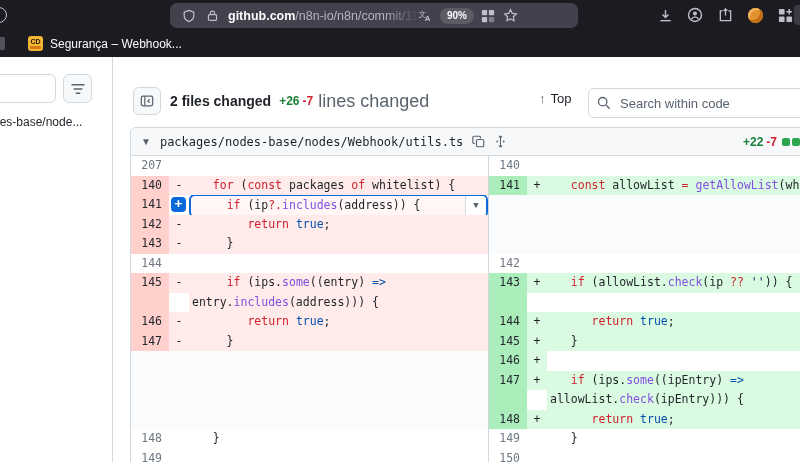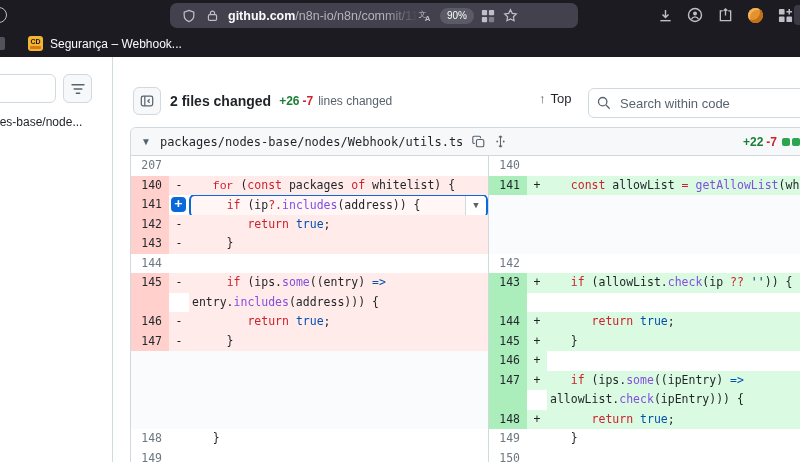--- a/index.html
+++ b/index.html
@@ -12,21 +12,21 @@
   .reload-sliver { position:absolute; left:-9px; top:7px; width:16px; height:16px;
                    border:1.6px solid #bfbfc9; border-radius:50%; }
   .urlbar { position:absolute; left:170px; top:3px; width:408px; height:25px; background:#42414d;
             border-radius:7px; display:flex; align-items:center; padding:0 8px 0 12px; color:#fbfbfe; }
   .urlbar svg { flex:0 0 auto; }
   .url-text { margin-left:9px; font-size:12.5px; white-space:nowrap; overflow:hidden; position:relative; width:190px; }
   .url-host { color:#fbfbfe; font-weight:bold; }
   .url-path { color:#b4b3bd; }
   .url-fade { position:absolute; right:0; top:0; bottom:0; width:34px;
               background:linear-gradient(to right, rgba(66,65,77,0), #42414d); }
-  .zoom-pill { margin:0 7px; background:#5b5b66; color:#fbfbfe; font-size:10px; padding:2.5px 7px; border-radius:10px; }
+  .zoom-pill { margin:0 7px; background:#5b5b66; color:#fbfbfe; font-size:10px; padding:2.5px 7px; border-radius:10px;font-weight:bold; }
   .pill-gap { margin-left:8px; }
   .chrome-actions { position:absolute; right:0; top:0; height:30px; display:flex; align-items:center; }
   .chrome-btn { width:30px; height:26px; display:flex; align-items:center; justify-content:center; }
   .orange-ball { width:15px; height:15px; border-radius:50%; background:#e2922e;
                  box-shadow:inset -3px -3px 0 #c26f17, inset 2px 2px 0 #f4b35a; }
   .partial-edge-btn { position:absolute; right:-8px; top:5px; width:14px; height:20px; background:#3a3944; border-radius:4px; }
 
   .tabstrip { position:relative; height:27px; background:#1c1b22; display:flex; align-items:center; }
   .tab-partial { position:absolute; left:-4px; top:7px; width:9px; height:13px; background:#52515c; border-radius:2px; }
   .tab { display:flex; align-items:center; gap:7px; margin-left:28px; }
@@ -47,21 +47,21 @@
   .tree-item { position:absolute; left:-7px; top:58px; font-size:12px; color:#1f2328; white-space:nowrap; }
 
   .main { position:absolute; left:114px; top:12px; right:0; height:100%;padding-left:32px; }
 
   .diff-toolbar { position:absolute; left:19px; top:17px; height:30px; display:flex; align-items:center; }
   .collapse-btn { width:28px; height:28px; border:1px solid #d1d9e0; border-radius:6px; background:#f6f8fa;
                   display:flex; align-items:center; justify-content:center; }
   .summary { margin-left:9px; font-size:14px; font-weight:bold; color:#1f2328; }
   .adds { color:#1a7f37; font-weight:bold; font-size:12px; margin-left:8px; }
   .dels { color:#cf222e; font-weight:bold; font-size:12px; margin-left:3px; }
-  .lines-changed { color:#59636e; font-size:12px; margin-left:5px; font-weight:normal; }
+  .lines-changed { color:#59636e; font-size:18px; margin-left:5px; font-weight:normal; }
 
   .top-link { position:absolute; left:425px; top:22px; font-size:13px; color:#1f2328; display:flex; align-items:center; gap:5px; }
   .top-arrow { color:#59636e; font-size:13px; }
   .search-box { position:absolute; left:474px; top:19px; width:260px; height:30px;
                 border:1px solid #d1d9e0; border-radius:6px; background:#fff;
                 display:flex; align-items:center; padding:0 8px; }
   .search-box input { border:none; outline:none; font-size:13px; color:#1f2328; margin-left:7px; width:180px;
                       font-family:"Liberation Sans","DejaVu Sans",sans-serif; background:transparent; }
   .search-box input::placeholder { color:#59636e; }
 
@@ -261,21 +261,21 @@
             <div class="side side-right t-ctx">
               <div class="cell-num">140</div>
               <div class="cell-marker"></div>
               <div class="cell-code"></div>
             </div>
           </div>
           <div class="diff-row" style="height: 19.5px;">
             <div class="side side-left t-del">
               <div class="cell-num">140</div>
               <div class="cell-marker">-</div>
-              <div class="cell-code"><span style="color: rgb(31, 35, 40);">   </span><span style="color: rgb(207, 34, 46); font-family: Liberation Mono, monospace;">for</span><span style="color: rgb(31, 35, 40);"> (</span><span style="color: rgb(207, 34, 46);">const</span><span style="color: rgb(31, 35, 40);"> packages </span><span style="color: rgb(207, 34, 46);">of</span><span style="color: rgb(31, 35, 40);"> whitelist) {</span></div>
+              <div class="cell-code"><span style="color: rgb(31, 35, 40);">   </span><span style="color: rgb(207, 34, 46);">for</span><span style="color: rgb(31, 35, 40);"> (</span><span style="color: rgb(207, 34, 46);">const</span><span style="color: rgb(31, 35, 40);"> packages </span><span style="color: rgb(207, 34, 46);">of</span><span style="color: rgb(31, 35, 40);"> whitelist) {</span></div>
             </div>
             <div class="side side-right t-add">
               <div class="cell-num">141</div>
               <div class="cell-marker">+</div>
               <div class="cell-code"><span style="color: rgb(31, 35, 40);">   </span><span style="color: rgb(207, 34, 46);">const</span><span style="color: rgb(31, 35, 40);"> allowList </span><span style="color: rgb(207, 34, 46);">=</span><span style="color: rgb(31, 35, 40);"> </span><span style="color: rgb(130, 80, 223);">getAllowList</span><span style="color: rgb(31, 35, 40);">(whitelis</span></div>
             </div>
           </div>
           <div class="diff-row" style="height: 19.5px;">
             <div class="side side-left t-sel">
               <div class="sel-plus">+</div>

